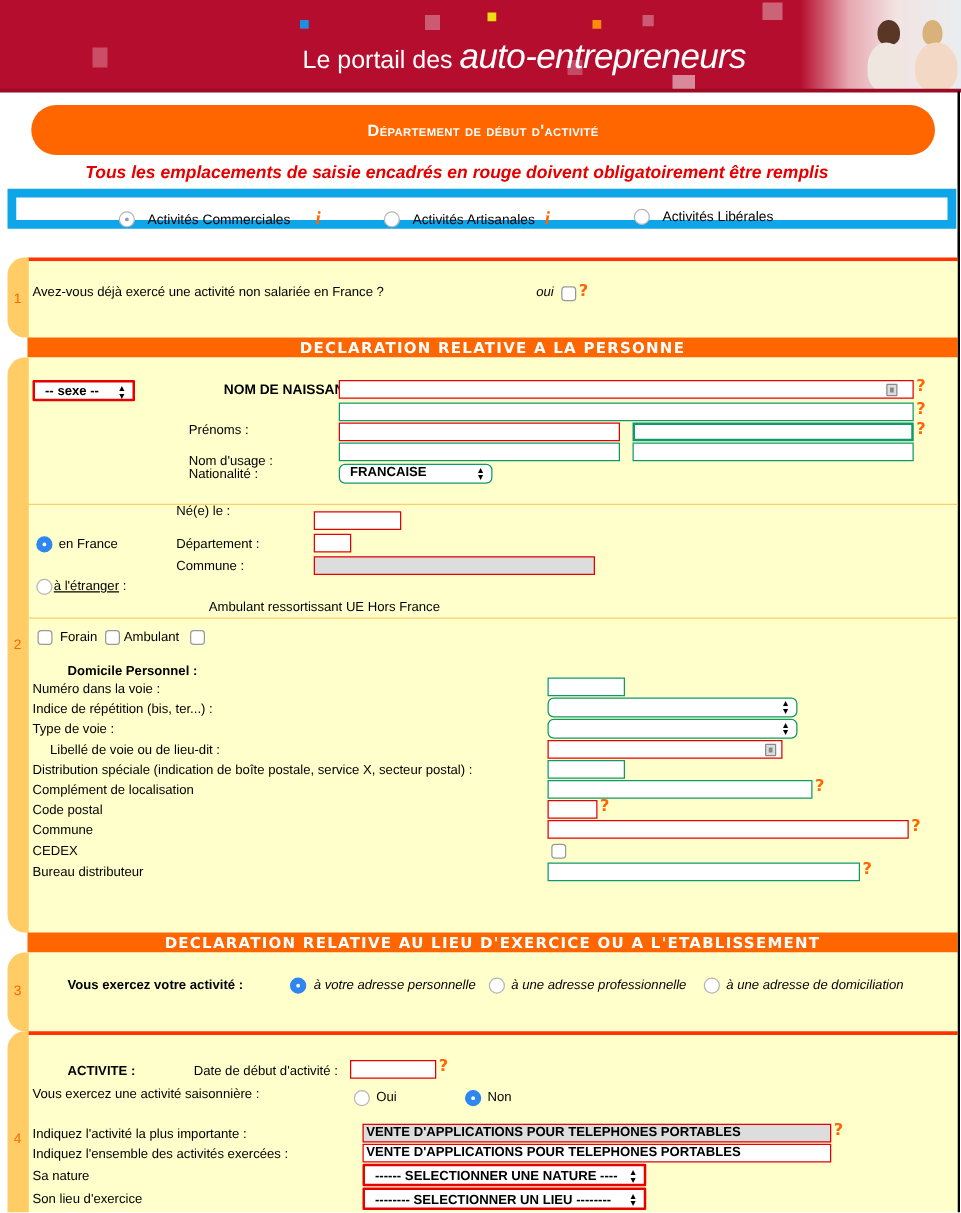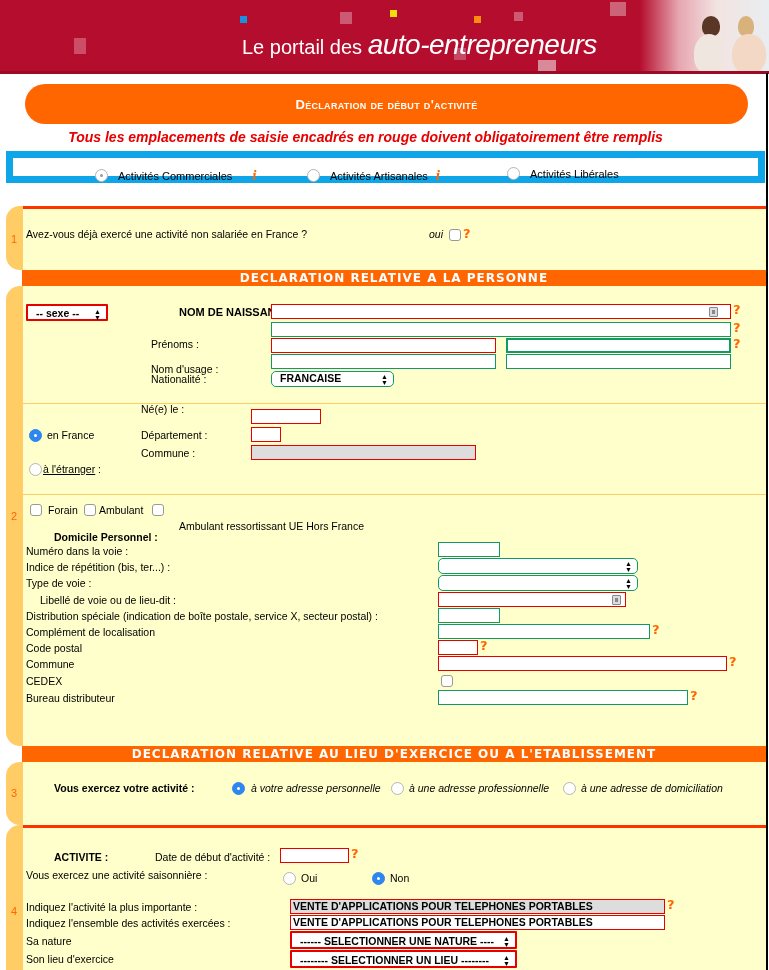--- a/index.html
+++ b/index.html
@@ -76,21 +76,21 @@
     <div class="person" style="left:92px;top:34px;width:34px;height:39px;background:#f3d8c6;"></div>
   </div>
   <div class="banner-title">
     <span>Le portail des</span>
     <span class="big">auto-entrepreneurs</span>
   </div>
 </div>
 <div class="bannerline"></div>
 <div class="rightline"></div>
 
-<div class="title-pill">Déclaration de début d'activité</div>
+<div class="title-pill">Département de début d'activité</div>
 <div class="required-note">Tous les emplacements de saisie encadrés en rouge doivent obligatoirement être remplis</div>
 
 <div class="activity-box">
   <div class="act-opt" style="left:82px;">
     <span class="radio dim"></span>
     <span style="margin-left:4px;">Activités Commerciales</span>
     <span class="info-i" style="margin-left:14px;">i</span>
   </div>
   <div class="act-opt" style="left:294px;">
     <span class="radio"></span>
@@ -163,21 +163,21 @@
 <div class="lbl" style="left:141px;top:447px;">Commune :</div>
 <div class="inp req grey" style="left:251px;top:445px;width:225px;"></div>
 
 <div class="divider" style="top:494px;"></div>
 
 <div class="chk" style="left:30px;top:504px;"></div>
 <div class="lbl" style="left:48px;top:504px;">Forain</div>
 <div class="chk" style="left:84px;top:504px;"></div>
 <div class="lbl" style="left:99px;top:504px;">Ambulant</div>
 <div class="chk" style="left:152px;top:504px;"></div>
-<div class="lbl" style="left:167px;top:520px;margin-left:12px;">Ambulant ressortissant UE Hors France</div>
+<div class="lbl" style="left:167px;top:480px;">Ambulant ressortissant UE Hors France</div>
 
 <div class="lbl bold" style="left:26px;top:531px;">Domicile Personnel :</div>
 
 <div class="lbl" style="left:26px;top:545px;">Numéro dans la voie :</div>
 <div class="inp" style="left:438px;top:542px;width:62px;"></div>
 
 <div class="lbl" style="left:26px;top:561px;">Indice de répétition (bis, ter...) :</div>
 <div class="sel" style="left:438px;top:558px;width:200px;height:16px;">
   <span></span>
   <span class="arr" style="top:2px;">▲<br>▼</span>

